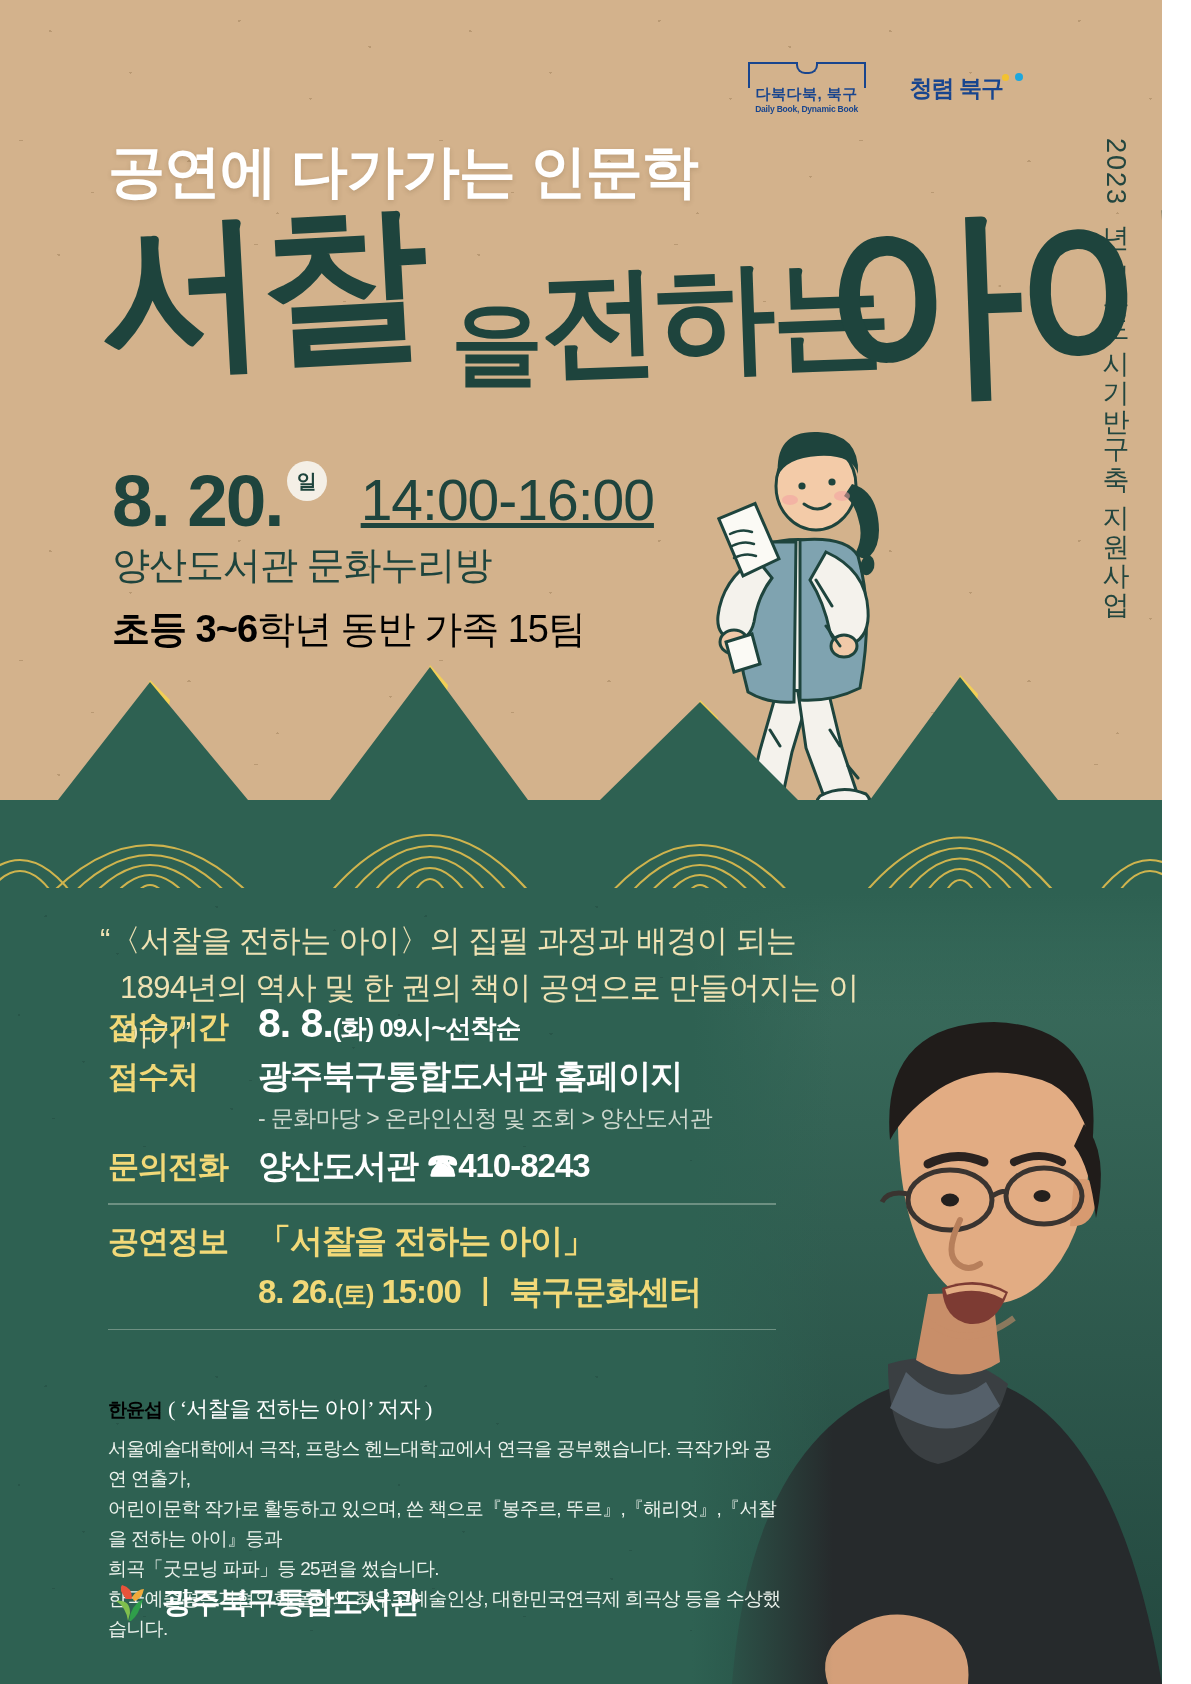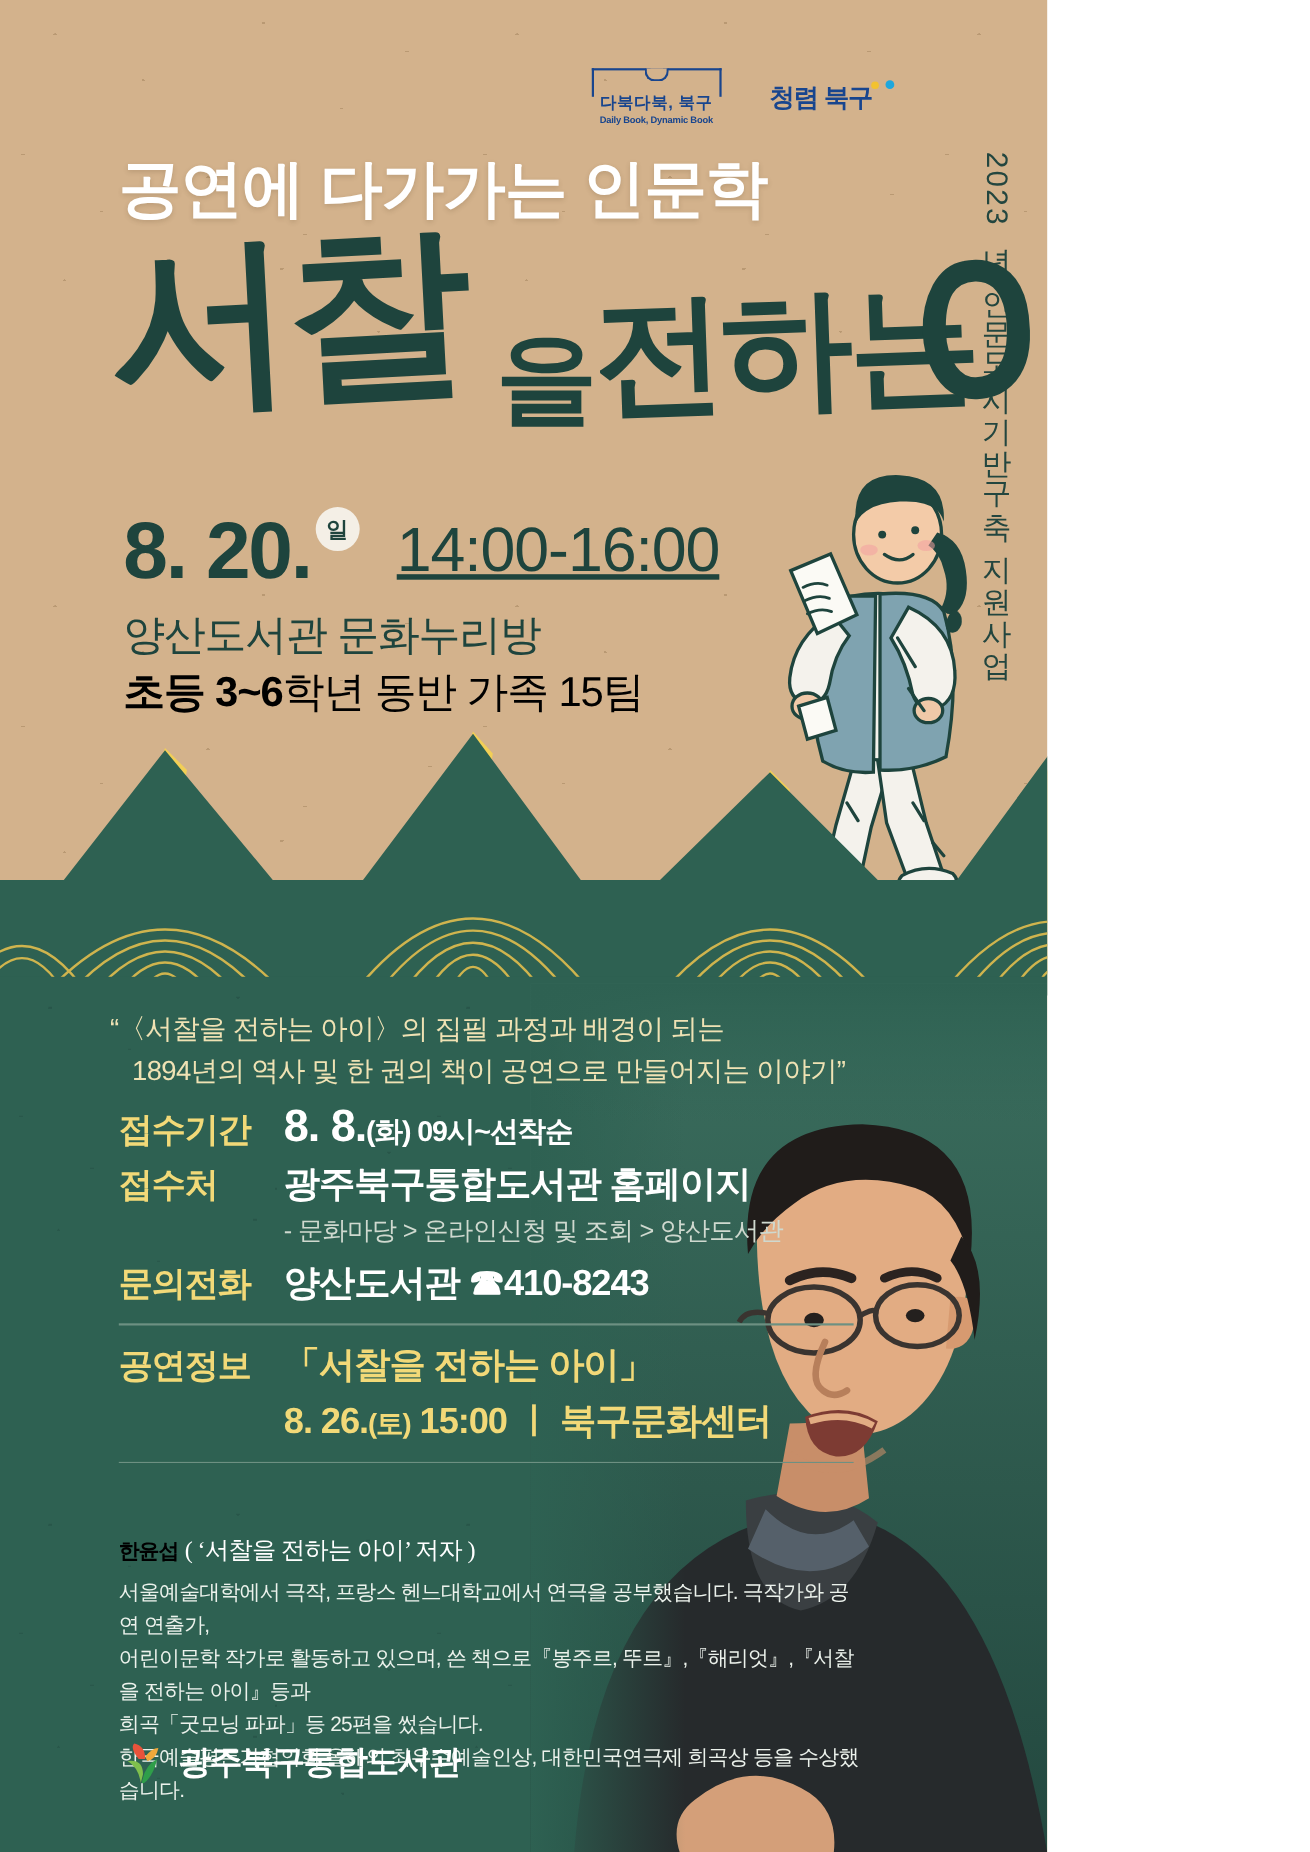--- a/index.html
+++ b/index.html
@@ -4,21 +4,21 @@
 <style>
   * { margin:0; padding:0; box-sizing:border-box; }
   html,body{ background:#ffffff; }
   body{
     font-family:"Liberation Sans", sans-serif;
     width:1191px; height:1684px;
     position:relative; overflow:hidden;
   }
   .poster{
     position:absolute; inset:0;
-    width:952px; height:1684px;
+    width:1162px; height:1684px;
     background:#d3b28c;
     overflow:hidden;
   }
   
   .speckle{
     position:absolute; inset:0;
     pointer-events:none;
     opacity:.35;
     background-image:
       radial-gradient(ellipse 3px 1.4px at 12% 6%,  #8a6c46 60%, transparent 61%),
@@ -102,39 +102,39 @@
   
   .date-row{ position:absolute; top:466px; left:112px; display:flex; align-items:flex-end; gap:26px; }
   .date-num{ font-size:73px; font-weight:800; color:#1e443d; line-height:.95; letter-spacing:-2px; }
   .date-badge{
     width:40px;height:40px;border-radius:50%;background:#f4efe6;
     display:flex;align-items:center;justify-content:center;
     font-size:20px;font-weight:700;color:#1e443d;
     position:relative; top:-34px; left:-22px;
   }
   .date-time{ font-size:57px; font-weight:400; color:#1e443d; letter-spacing:-1px; margin-left:-14px; position:relative; top:-2px;text-decoration:underline;}
-  .place-line{ position:absolute; top:552px; left:112px; font-size:38px; font-weight:500; color:#1e443d; letter-spacing:-1px; }
+  .place-line{ position:absolute; top:540px; left:112px; font-size:38px; font-weight:500; color:#1e443d; letter-spacing:-1px; }
   .target-line{ position:absolute; top:604px; left:112px; font-size:38px; color:#000000; letter-spacing:-1px; }
   .target-line b{ font-weight:800; }
 
   
   .figure{ position:absolute; top:430px; left:630px; width:330px; height:400px; }
   .figure svg{ width:100%; height:100%; overflow:visible; }
 
   
   .green-panel{
     position:absolute; left:0; right:0; top:888px; bottom:0;
     background:#2e6152; overflow:hidden;
   }
   .mtn-svg{ position:absolute; left:0; top:640px; width:1191px; height:265px; overflow:visible; }
 
   
   .quote{
     position:absolute; top:918px; left:100px; width:760px;
-    color:#efe2b4; font-size:25px; line-height:1.5; letter-spacing:-.6px;
+    color:#efe2b4; font-size:31px; line-height:1.5; letter-spacing:-.6px;
   }
   .quote .l2{ padding-left:20px; }
 
   
   .info{ position:absolute; top:1000px; left:108px; width:700px; }
   .irow{ display:flex; align-items:baseline; margin-bottom:6px; }
   .ilabel{
     width:150px; flex:none;
     color:#f2d978; font-size:31px; font-weight:700; letter-spacing:-1px;
   }

